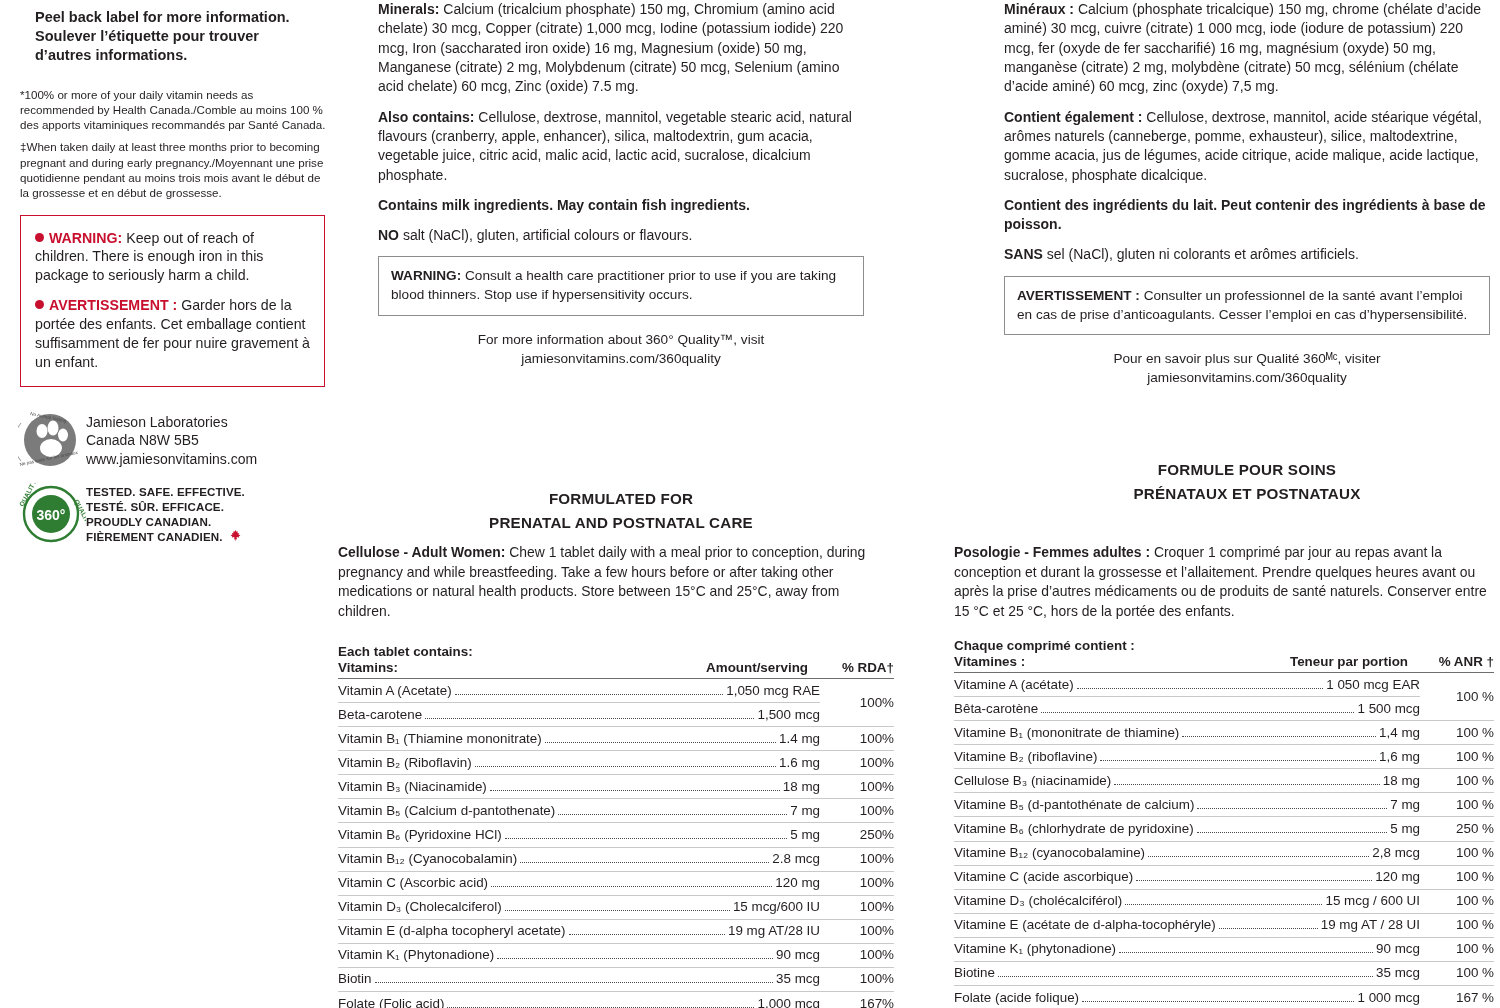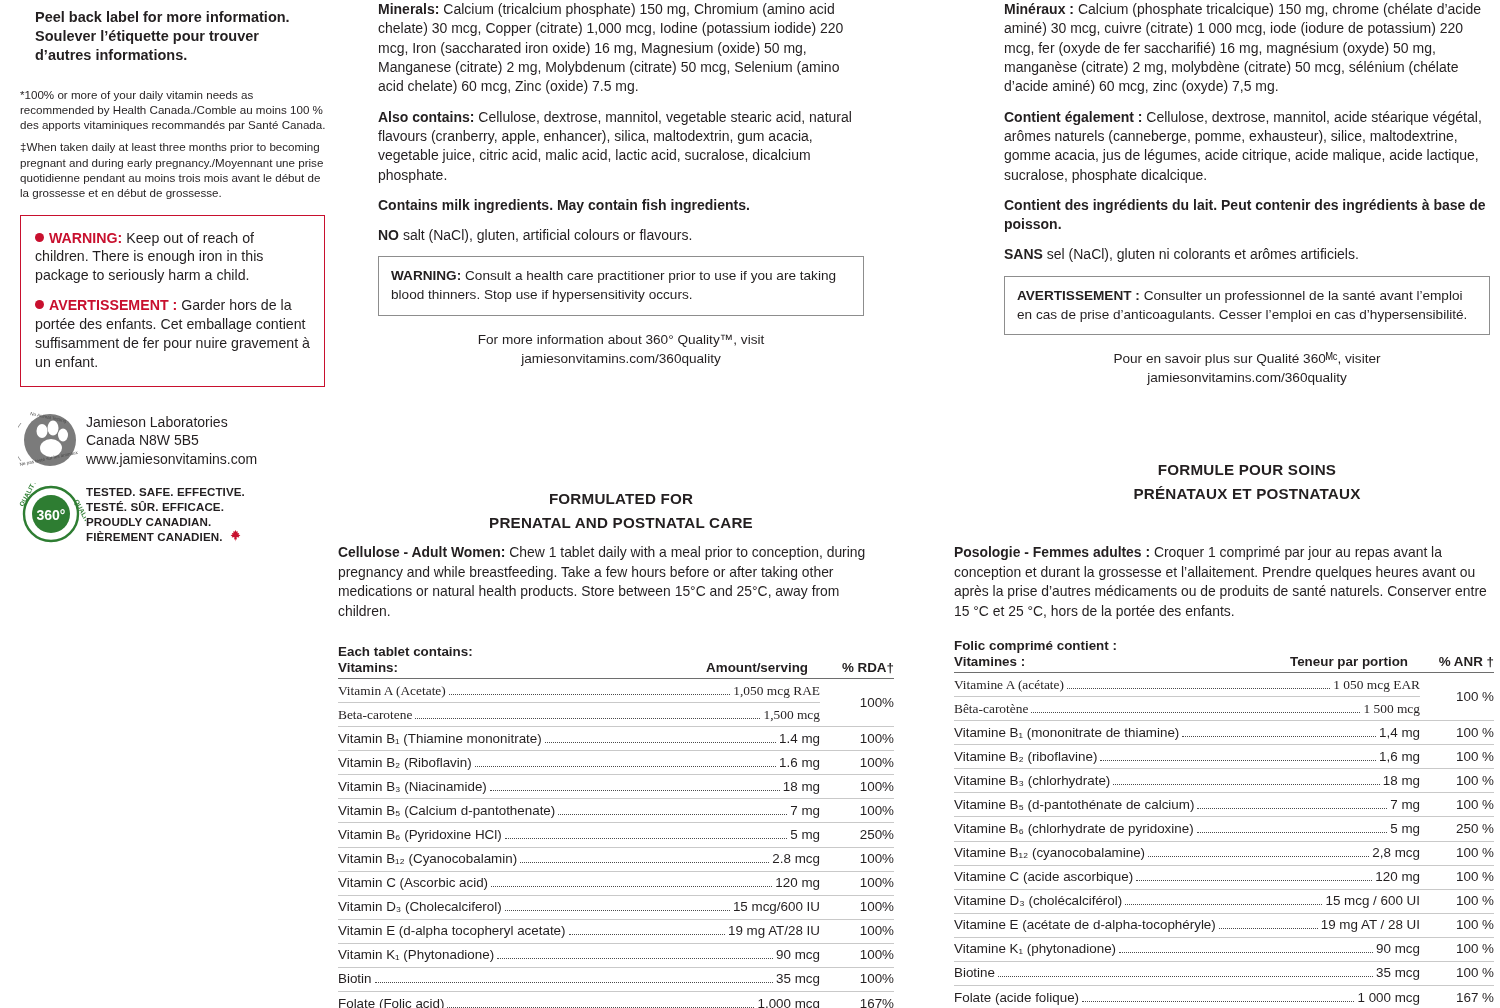--- a/index.html
+++ b/index.html
@@ -198,21 +198,21 @@
     white-space: nowrap;
   }
   .pct-span {
     width: 74px;
     text-align: right;
     display: flex;
     align-items: center;
     justify-content: flex-end;
   }
   .twin { display: flex; align-items: stretch; border-bottom: 1px solid #c9c9c9; }
-  .twin .left2 { flex: 1; font-family: Liberation Serif, serif; }
+  .twin .left2 { flex: 1; }
   .twin .left2 .row { border-bottom: 1px solid #c9c9c9; }
   .twin .left2 .row:last-child { border-bottom: none; }
 </style>
 </head>
 <body>
 
 <div class="page">
 
   <div class="col" id="left-col">
 
@@ -458,21 +458,21 @@
             <span class="dots"></span>
             <span class="amt">1,000 mcg</span>
           </div>
           <span class="pct">167%</span>
         </div>
       </div>
 
   </div>
 
   <div class="tbl-wrap" id="fr-table">
-    <div class="tbl-title">Folic comprimé contient :</div>
+    <div class="tbl-title">Chaque comprimé contient :</div>
     <div class="hdr">
       <div class="c1">Vitamines :</div>
       <div class="c2">Teneur par portion</div>
       <div class="c3">% ANR †</div>
     </div>
     <div class="rows" id="fr-rows">
         <div class="twin">
           <div class="left2">
             <div class="row">
               <div class="rowline">
@@ -502,21 +502,21 @@
         <div class="row">
           <div class="rowline">
             <span>Vitamine B₂ (riboflavine)</span>
             <span class="dots"></span>
             <span class="amt">1,6 mg</span>
           </div>
           <span class="pct">100 %</span>
         </div>
         <div class="row">
           <div class="rowline">
-            <span>Vitamine B₃ (chlorhydrate)</span>
+            <span>Cellulose B₃ (niacinamide)</span>
             <span class="dots"></span>
             <span class="amt">18 mg</span>
           </div>
           <span class="pct">100 %</span>
         </div>
         <div class="row">
           <div class="rowline">
             <span>Vitamine B₅ (d-pantothénate de calcium)</span>
             <span class="dots"></span>
             <span class="amt">7 mg</span>

